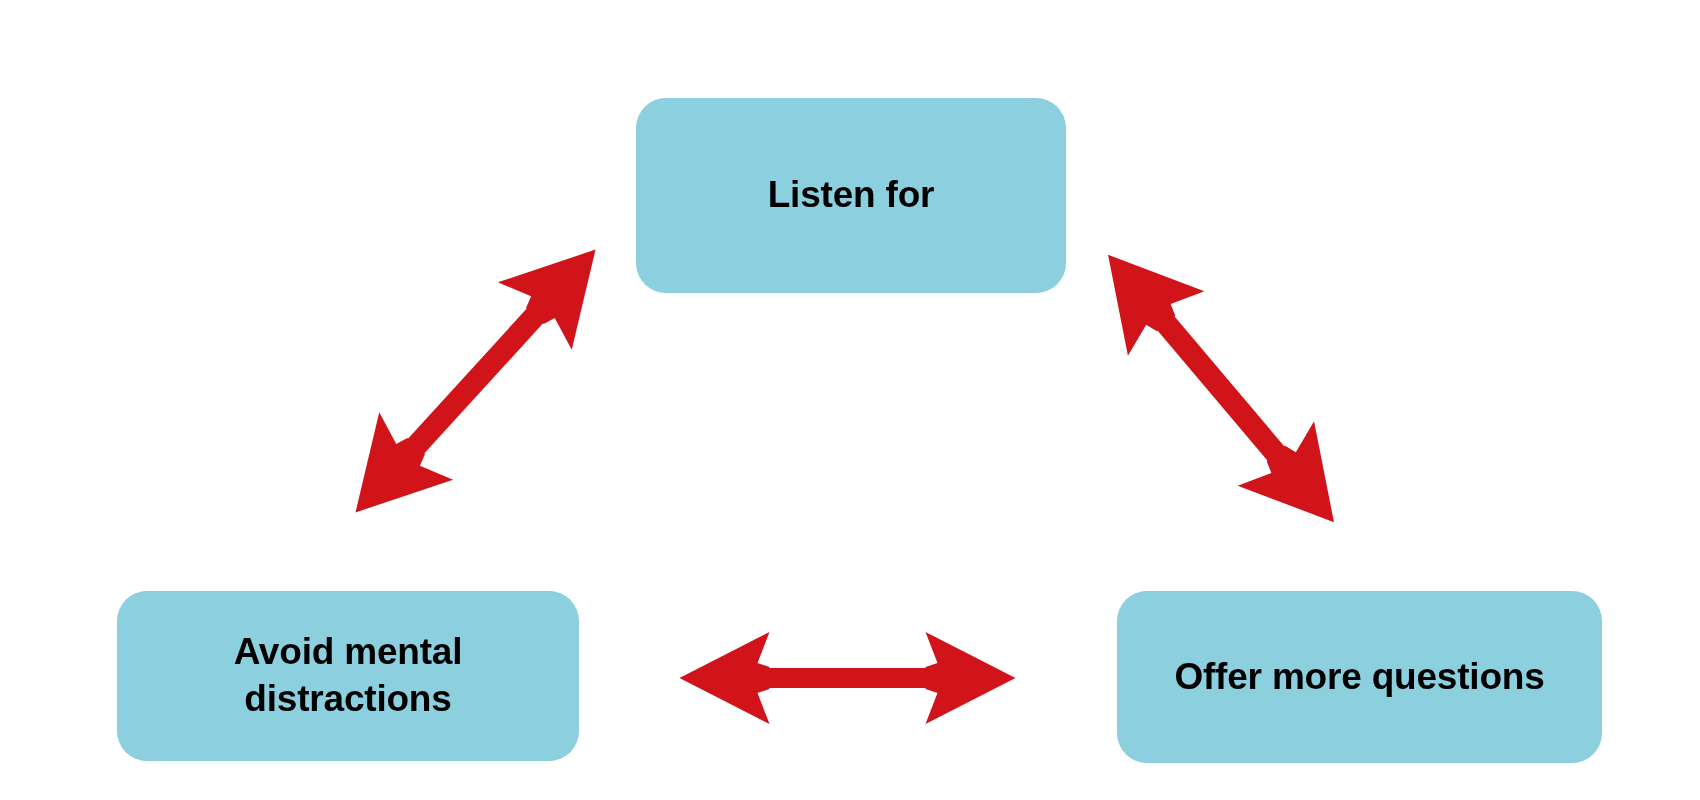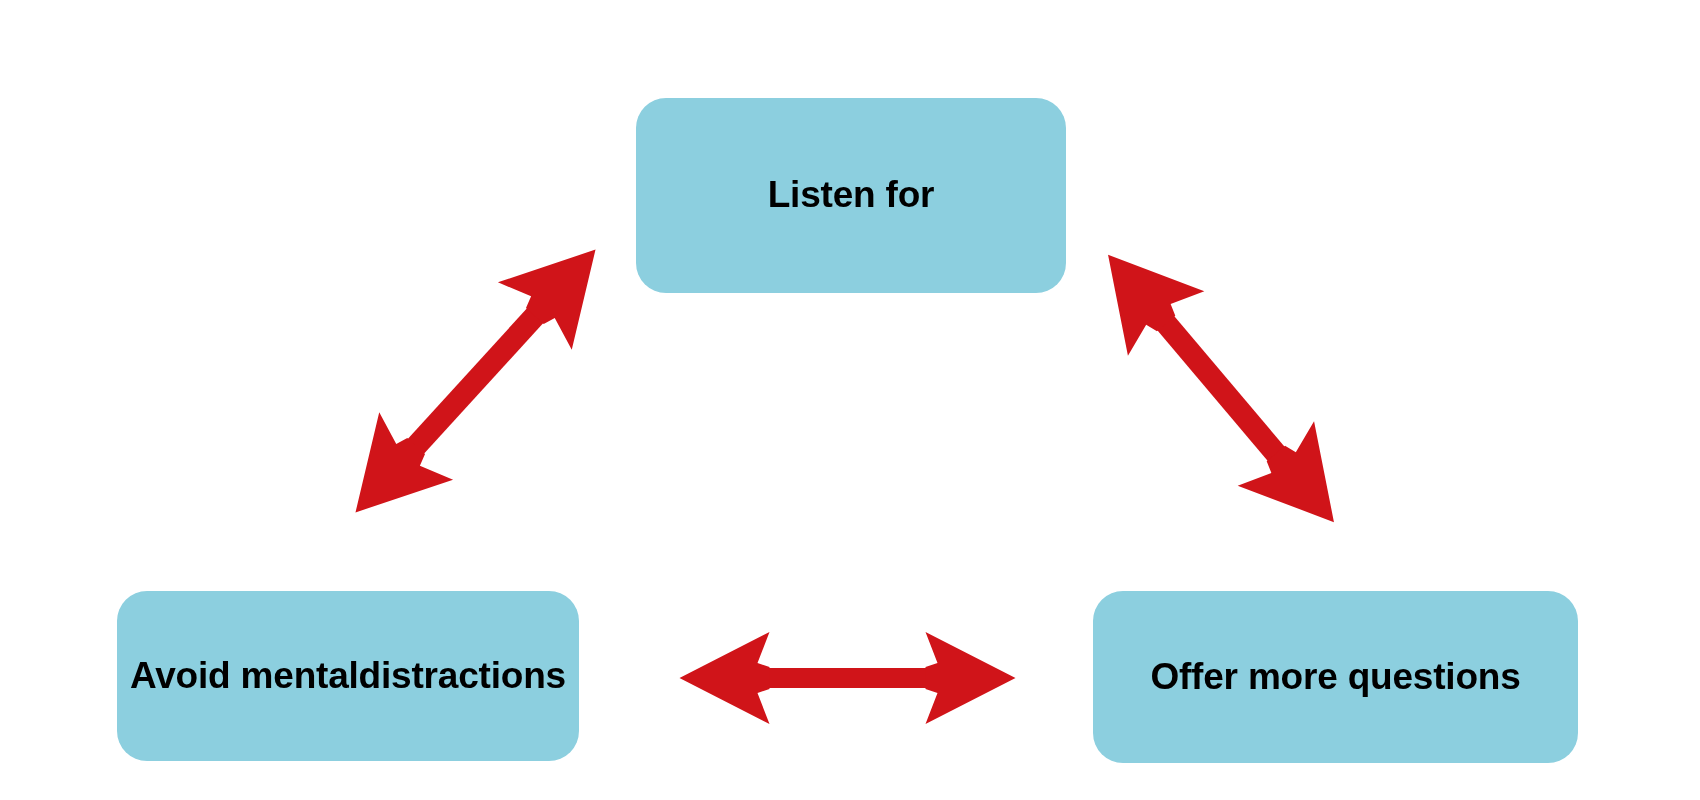--- a/index.html
+++ b/index.html
@@ -17,21 +17,21 @@
     height: 800px;
     background: #ffffff;
     overflow: hidden;
   }
   .node-box {
     position: absolute;
     box-sizing: border-box;
     background: #8ccfdf;
     border-radius: 30px;
     display: flex;
-    flex-direction: row;
+    flex-direction: column;
     align-items: center;
     justify-content: center;
     text-align: center;
     color: #000000;
     font-weight: bold;
     font-size: 37px;
     line-height: 1.26;
     letter-spacing: -0.2px;
     -webkit-font-smoothing: antialiased;
   }
@@ -47,21 +47,21 @@
     width: 430px;
     height: 195px;
   }
   #node-avoid {
     left: 117px;
     top: 591px;
     width: 462px;
     height: 170px;
   }
   #node-offer {
-    left: 1093px;
+    left: 1117px;
     top: 591px;
     width: 485px;
     height: 172px;
   }
 
   
   #arrow-layer {
     position: absolute;
     left: 0;
     top: 0;

